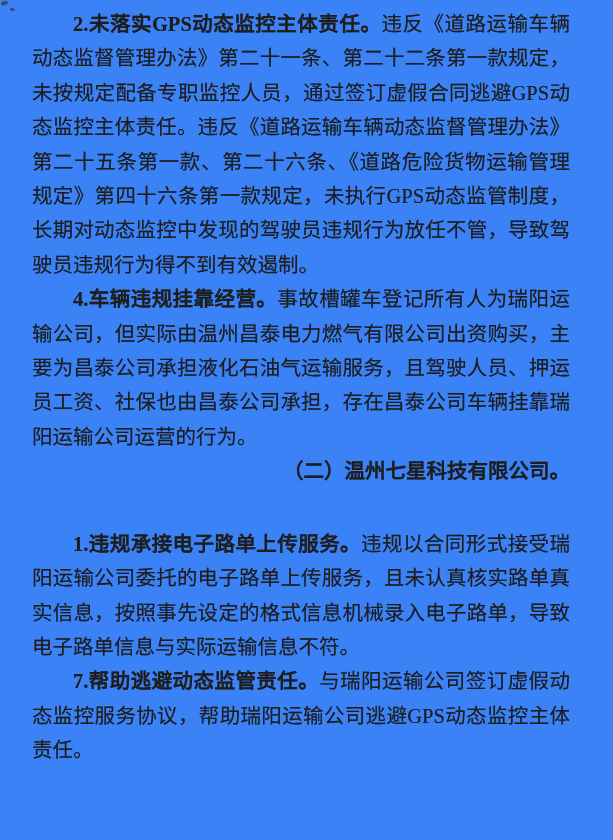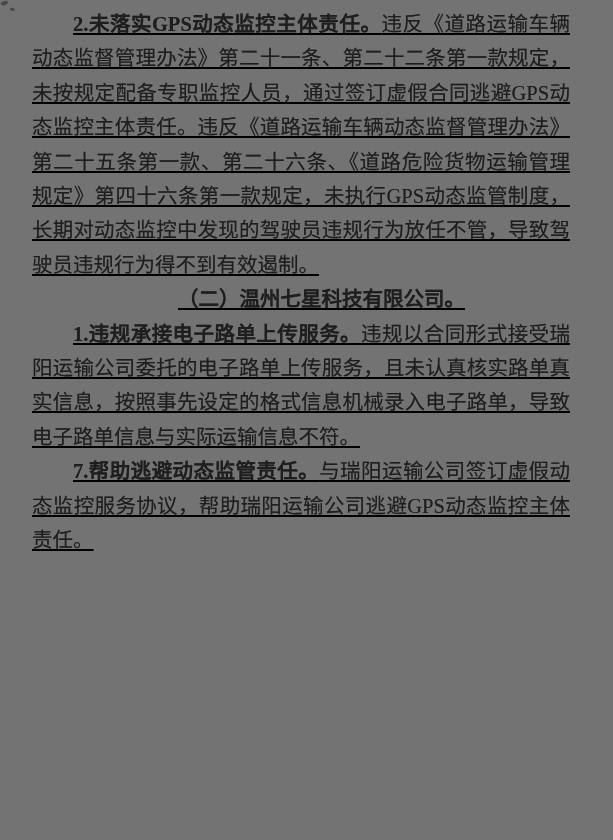--- a/index.html
+++ b/index.html
@@ -34,42 +34,43 @@
     text-align: justify;
     text-justify: inter-ideograph;
     text-indent: 2em;
     letter-spacing: 0px;
     text-shadow: 0 0 0.6px rgba(30,30,30,0.55);
   }
   p.para .lead {
     font-weight: 700;
   }
   p.para.heading {
-    text-align: center;
+    text-align: right;
   }
   
   .speck {
     position: absolute;
     background: #3a3a3a;
     opacity: 0.75;
     border-radius: 40% 60% 55% 45%;
   }
   .speck.s1 { left: 1px; top: 1px; width: 7px; height: 4px; transform: rotate(-18deg); }
   .speck.s2 { left: 10px; top: 8px; width: 5px; height: 3px; transform: rotate(12deg); }
 </style>
 </head>
 <body style="background: rgb(252, 252, 252);">
 
-<div class="page" style="background: #737373; text-decoration: underline;">
+<div class="page" style="background: #3b82f6;">
   <div class="speck s1"></div>
   <div class="speck s2"></div>
   <div class="content">
   <p class="para" style="color: rgb(30, 30, 30);"><span class="lead">2.未落实GPS动态监控主体责任。</span><span class="body-text">违反《道路运输车辆动态监督管理办法》第二十一条、第二十二条第一款规定，未按规定配备专职监控人员，通过签订虚假合同逃避GPS动态监控主体责任。违反《道路运输车辆动态监督管理办法》第二十五条第一款、第二十六条、《道路危险货物运输管理规定》第四十六条第一款规定，未执行GPS动态监管制度，长期对动态监控中发现的驾驶员违规行为放任不管，导致驾驶员违规行为得不到有效遏制。</span></p>
 
 
+  <p class="para" style="color: rgb(30, 30, 30);"><span class="lead">4.车辆违规挂靠经营。</span><span class="body-text">事故槽罐车登记所有人为瑞阳运输公司，但实际由温州昌泰电力燃气有限公司出资购买，主要为昌泰公司承担液化石油气运输服务，且驾驶人员、押运员工资、社保也由昌泰公司承担，存在昌泰公司车辆挂靠瑞阳运输公司运营的行为。</span></p>
 
   <p class="para heading" style="color: rgb(30, 30, 30);"><span class="lead">（二）温州七星科技有限公司。</span><span class="body-text"></span></p>
 
-  <p class="para" style="color: rgb(30, 30, 30);"><span class="lead">1.违规承接电子路单上传服务。</span><span class="body-text">违规以合同形式接受瑞阳运输公司委托的电子路单上传服务，且未认真核实路单真实信息，按照事先设定的格式信息机械录入电子路单，导致电子路单信息与实际运输信息不符。</span></p>
+  <p class="para" style="color: rgb(30, 30, 30); margin-top: 38px;"><span class="lead">1.违规承接电子路单上传服务。</span><span class="body-text">违规以合同形式接受瑞阳运输公司委托的电子路单上传服务，且未认真核实路单真实信息，按照事先设定的格式信息机械录入电子路单，导致电子路单信息与实际运输信息不符。</span></p>
 
   <p class="para" style="color: rgb(30, 30, 30);"><span class="lead">7.帮助逃避动态监管责任。</span><span class="body-text">与瑞阳运输公司签订虚假动态监控服务协议，帮助瑞阳运输公司逃避GPS动态监控主体责任。</span></p>
 </div>
 </div>
 
 </body></html>

